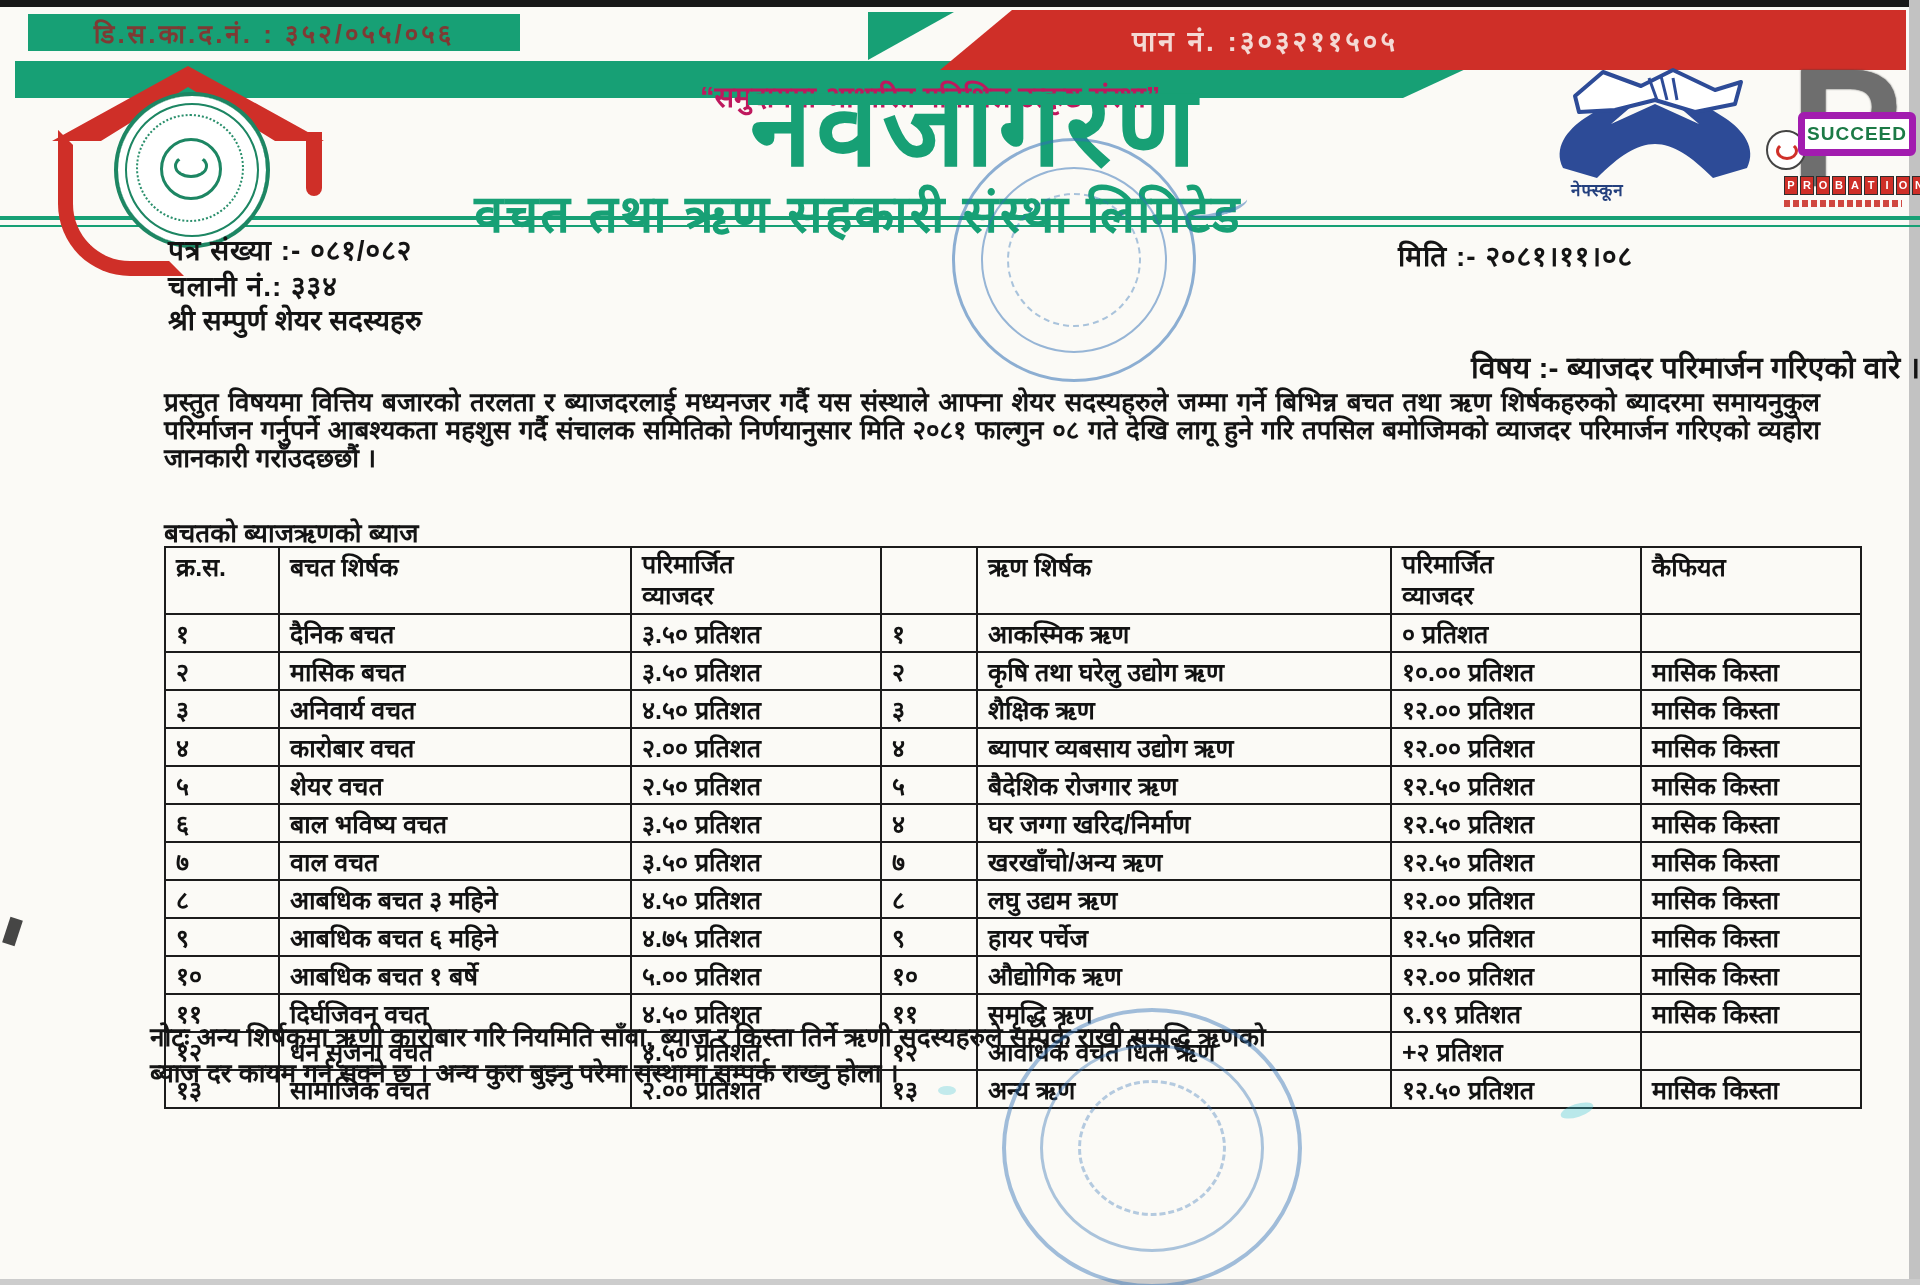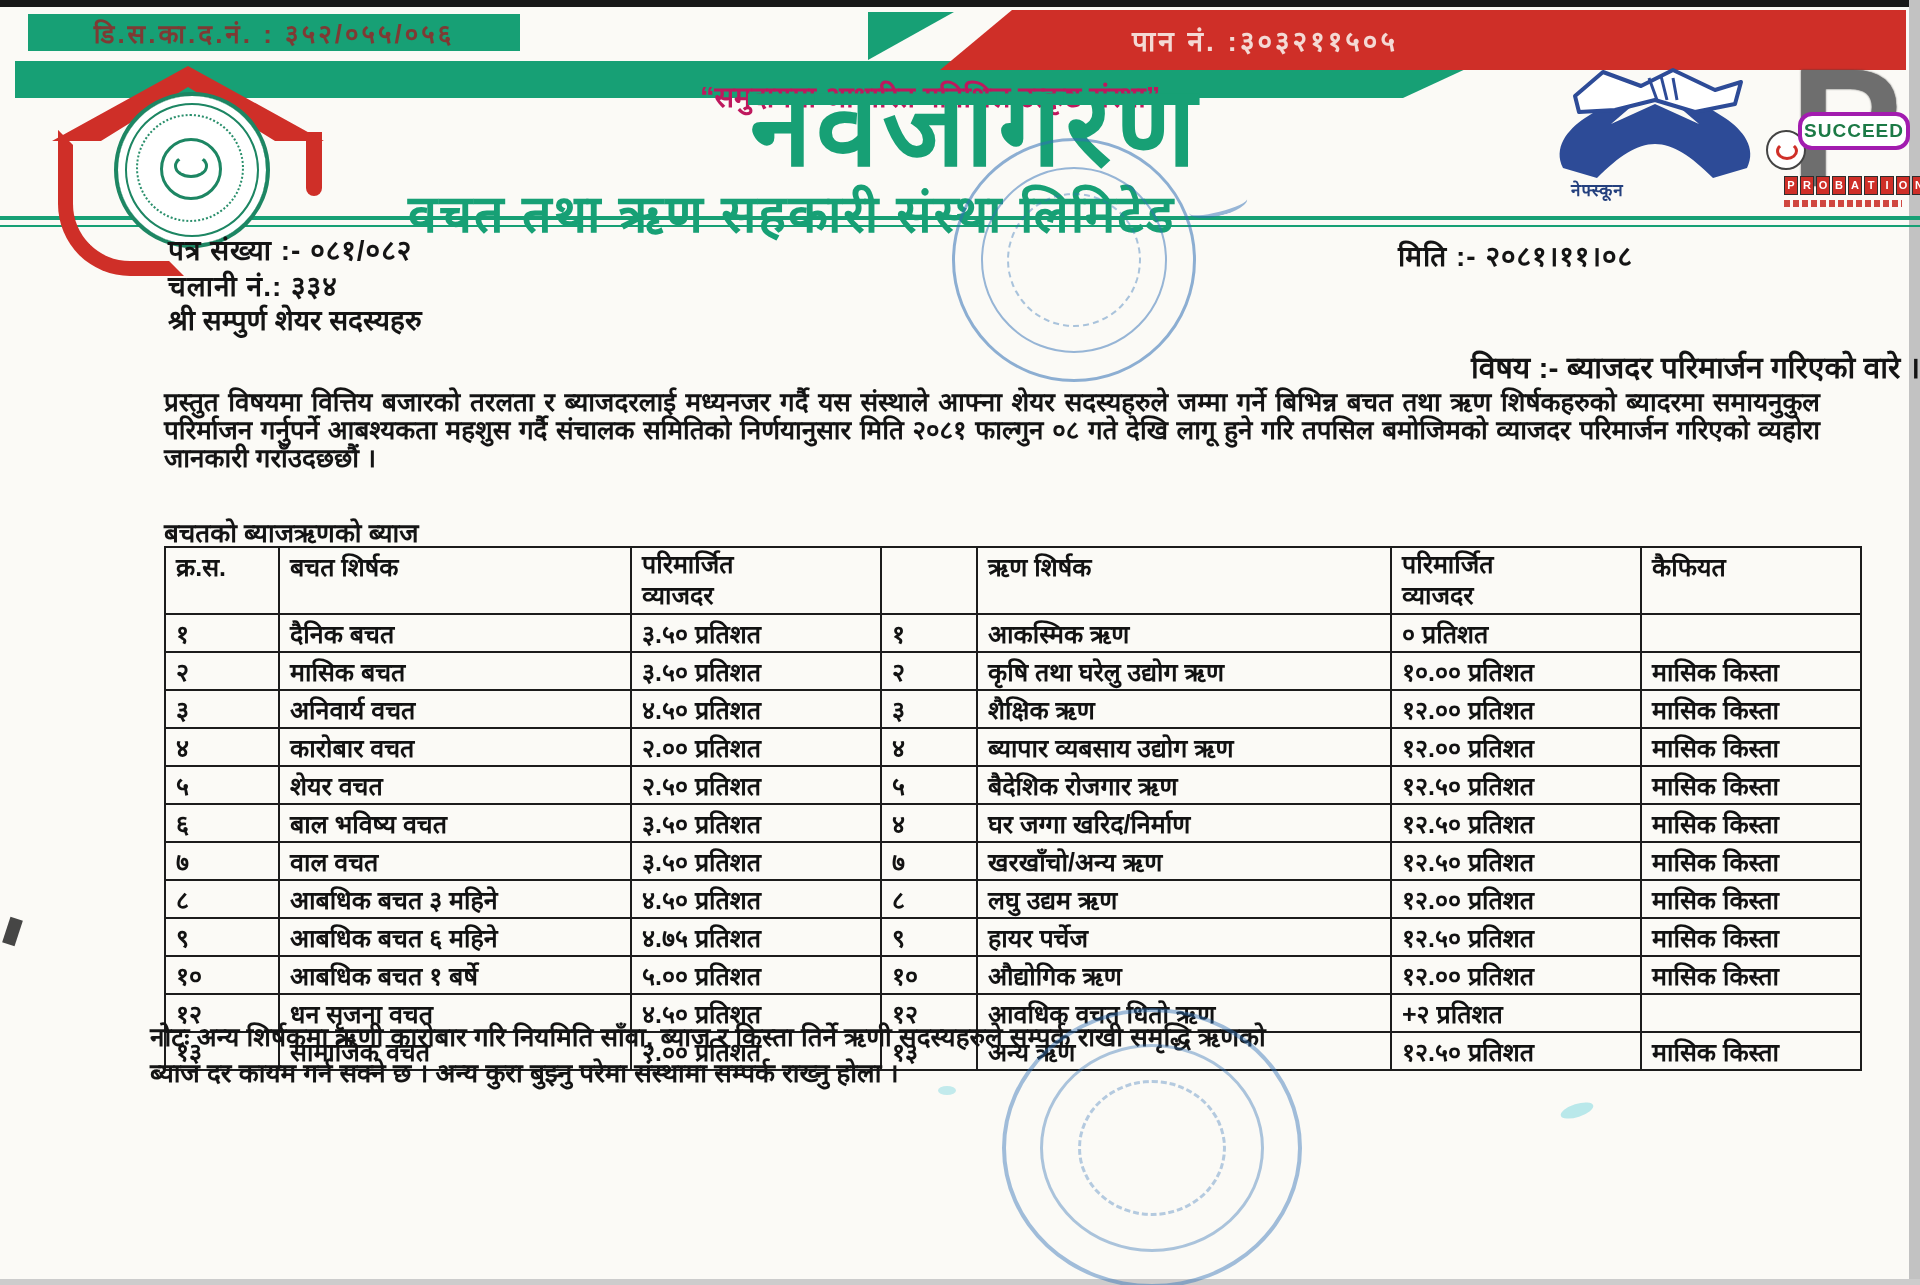--- a/index.html
+++ b/index.html
@@ -19,21 +19,21 @@
               clip-path:polygon(0 0,100% 0,calc(100% - 80px) 100%,0 100%);}
   .wedge-green{position:absolute;left:868px;top:12px;width:86px;height:48px;background:var(--green);
                clip-path:polygon(0 0,100% 0,0 100%);}
   .bar-red{position:absolute;left:940px;top:10px;width:966px;height:60px;background:var(--red);
            clip-path:polygon(72px 0,100% 0,100% 100%,0 100%);display:flex;align-items:center;}
   .bar-red span{margin-left:192px;font-size:28px;font-weight:700;letter-spacing:3px;color:#f4d9d4;}
 
   .quote{position:absolute;left:700px;top:76px;width:640px;font-size:29px;font-weight:800;color:#be185d;}
   .org-name{position:absolute;left:390px;top:70px;width:1170px;text-align:center;
             font-size:112px;line-height:1.02;font-weight:900;color:var(--green);letter-spacing:4px;}
-  .org-sub{position:absolute;left:408px;top:176px;width:900px;
+  .org-sub{position:absolute;left:408px;top:176px;width:900px;text-align:center;
            font-size:52px;font-weight:800;color:var(--green);letter-spacing:2px;white-space:nowrap;}
   .rule-a{position:absolute;left:0;top:216px;width:1920px;height:4px;background:var(--green);}
   .rule-b{position:absolute;left:0;top:225px;width:1920px;height:2px;background:var(--green);}
 
   
   .logo-house{position:absolute;left:52px;top:66px;width:272px;height:180px;}
   .roof{position:absolute;left:0;top:0;width:272px;height:96px;background:var(--red);
         clip-path:polygon(0 78%,50% 0,100% 78%,82% 78%,50% 22%,18% 78%);}
   .hook{position:absolute;left:6px;top:64px;width:96px;height:116px;border:15px solid var(--red);
         border-top-color:transparent;border-right-color:transparent;border-radius:0 0 0 72px;}
@@ -49,21 +49,21 @@
   .nefscun{position:absolute;left:1545px;top:60px;width:220px;height:150px;}
   .nefscun svg{display:block;}
   .nefscun-caption{position:absolute;left:26px;top:118px;font-size:17px;font-weight:800;color:#24407e;
         letter-spacing:1px;}
 
   
   .succeed{position:absolute;left:1772px;top:70px;width:138px;height:158px;}
   .big-p{position:absolute;left:18px;top:-26px;font-size:168px;font-weight:900;color:#6e6e6e;
          text-shadow:0 0 2px #3c3c3c;line-height:1;font-family:"Liberation Sans",sans-serif;}
   .succeed-box{position:absolute;left:26px;top:42px;width:104px;height:30px;background:#fff;
-         border:4px solid #a21caf;border-radius:14px;display:flex;align-items:center;justify-content:center;}
+         border:7px solid #a21caf;border-radius:6px;display:flex;align-items:center;justify-content:center;}
   .succeed-box span{font-size:19px;font-weight:900;color:#1c7a46;letter-spacing:1px;}
   .probation-row{position:absolute;left:12px;top:106px;display:flex;gap:2px;}
   .probation-row b{display:block;width:12px;height:17px;background:var(--red);border:1px solid #2e2e2e;
          color:#fff;font-size:11px;font-weight:900;text-align:center;line-height:17px;}
   .succeed-emblem{position:absolute;left:-6px;top:60px;width:36px;height:36px;border-radius:50%;
          border:2px solid #444;background:#fff;}
   .succeed-emblem:after{content:"";position:absolute;left:8px;top:10px;width:16px;height:12px;
          border:3px solid var(--red);border-top-color:transparent;border-radius:50%;}
   .succeed-tagline{position:absolute;left:12px;top:130px;width:118px;height:7px;
          background:repeating-linear-gradient(90deg,rgba(200,40,32,.85) 0 6px,transparent 6px 9px);}
@@ -285,20 +285,29 @@
         <tr>
           <td class="w0">१०</td>
           <td class="w1">आबधिक बचत १ बर्षे</td>
           <td class="w2">५.०० प्रतिशत</td>
           <td class="w3">१०</td>
           <td class="w4">औद्योगिक ऋण</td>
           <td class="w5">१२.०० प्रतिशत</td>
           <td class="w6">मासिक किस्ता</td>
         </tr>
         <tr>
+          <td class="w0">११</td>
+          <td class="w1">दिर्घजिवन वचत</td>
+          <td class="w2">४.५० प्रतिशत</td>
+          <td class="w3">११</td>
+          <td class="w4">समृद्धि ऋण</td>
+          <td class="w5">९.९९ प्रतिशत</td>
+          <td class="w6">मासिक किस्ता</td>
+        </tr>
+        <tr>
           <td class="w0">१२</td>
           <td class="w1">धन सृजना वचत</td>
           <td class="w2">४.५० प्रतिशत</td>
           <td class="w3">१२</td>
           <td class="w4">आवधिक वचत धितो ऋण</td>
           <td class="w5">+२ प्रतिशत</td>
           <td class="w6"></td>
         </tr>
         <tr>
           <td class="w0">१३</td>

